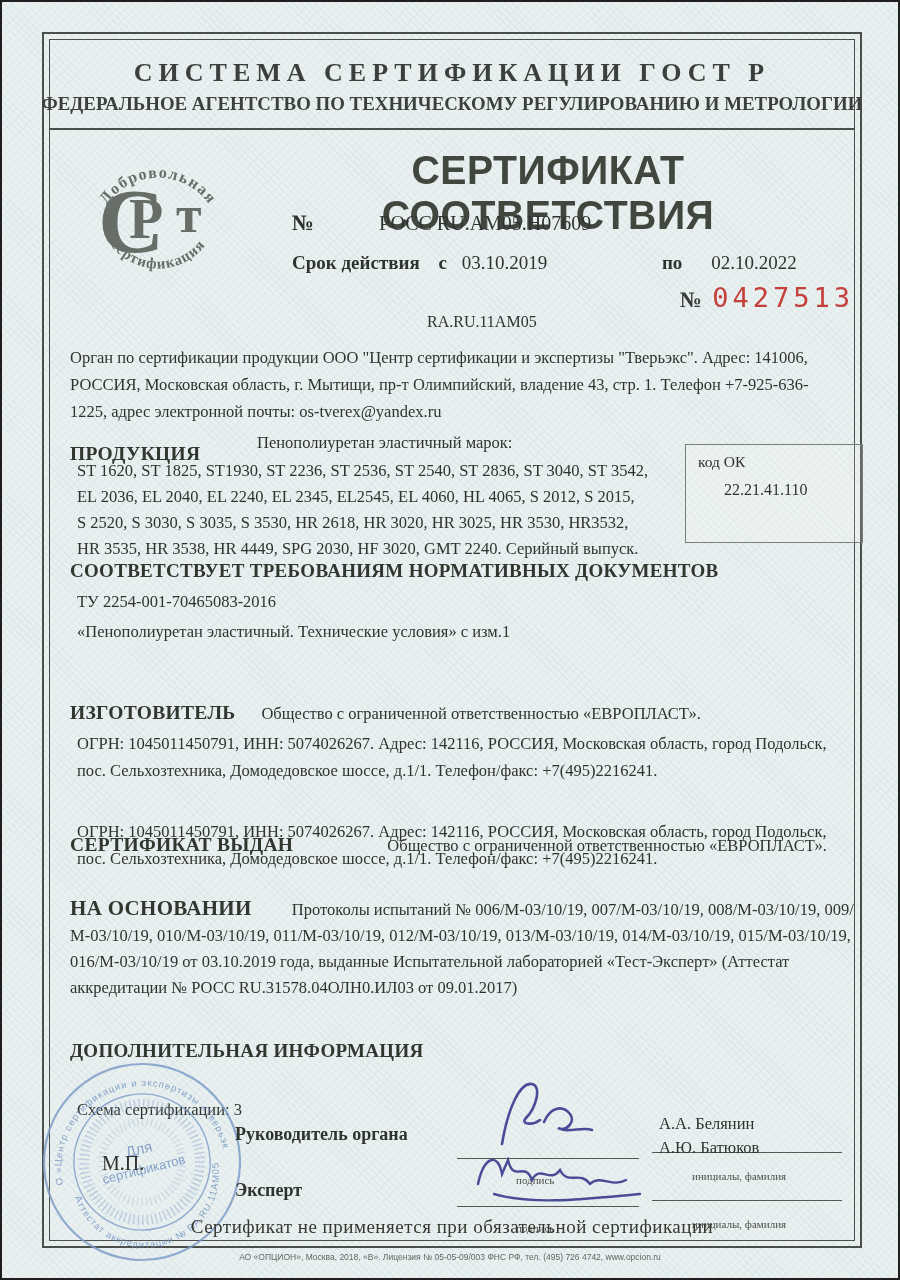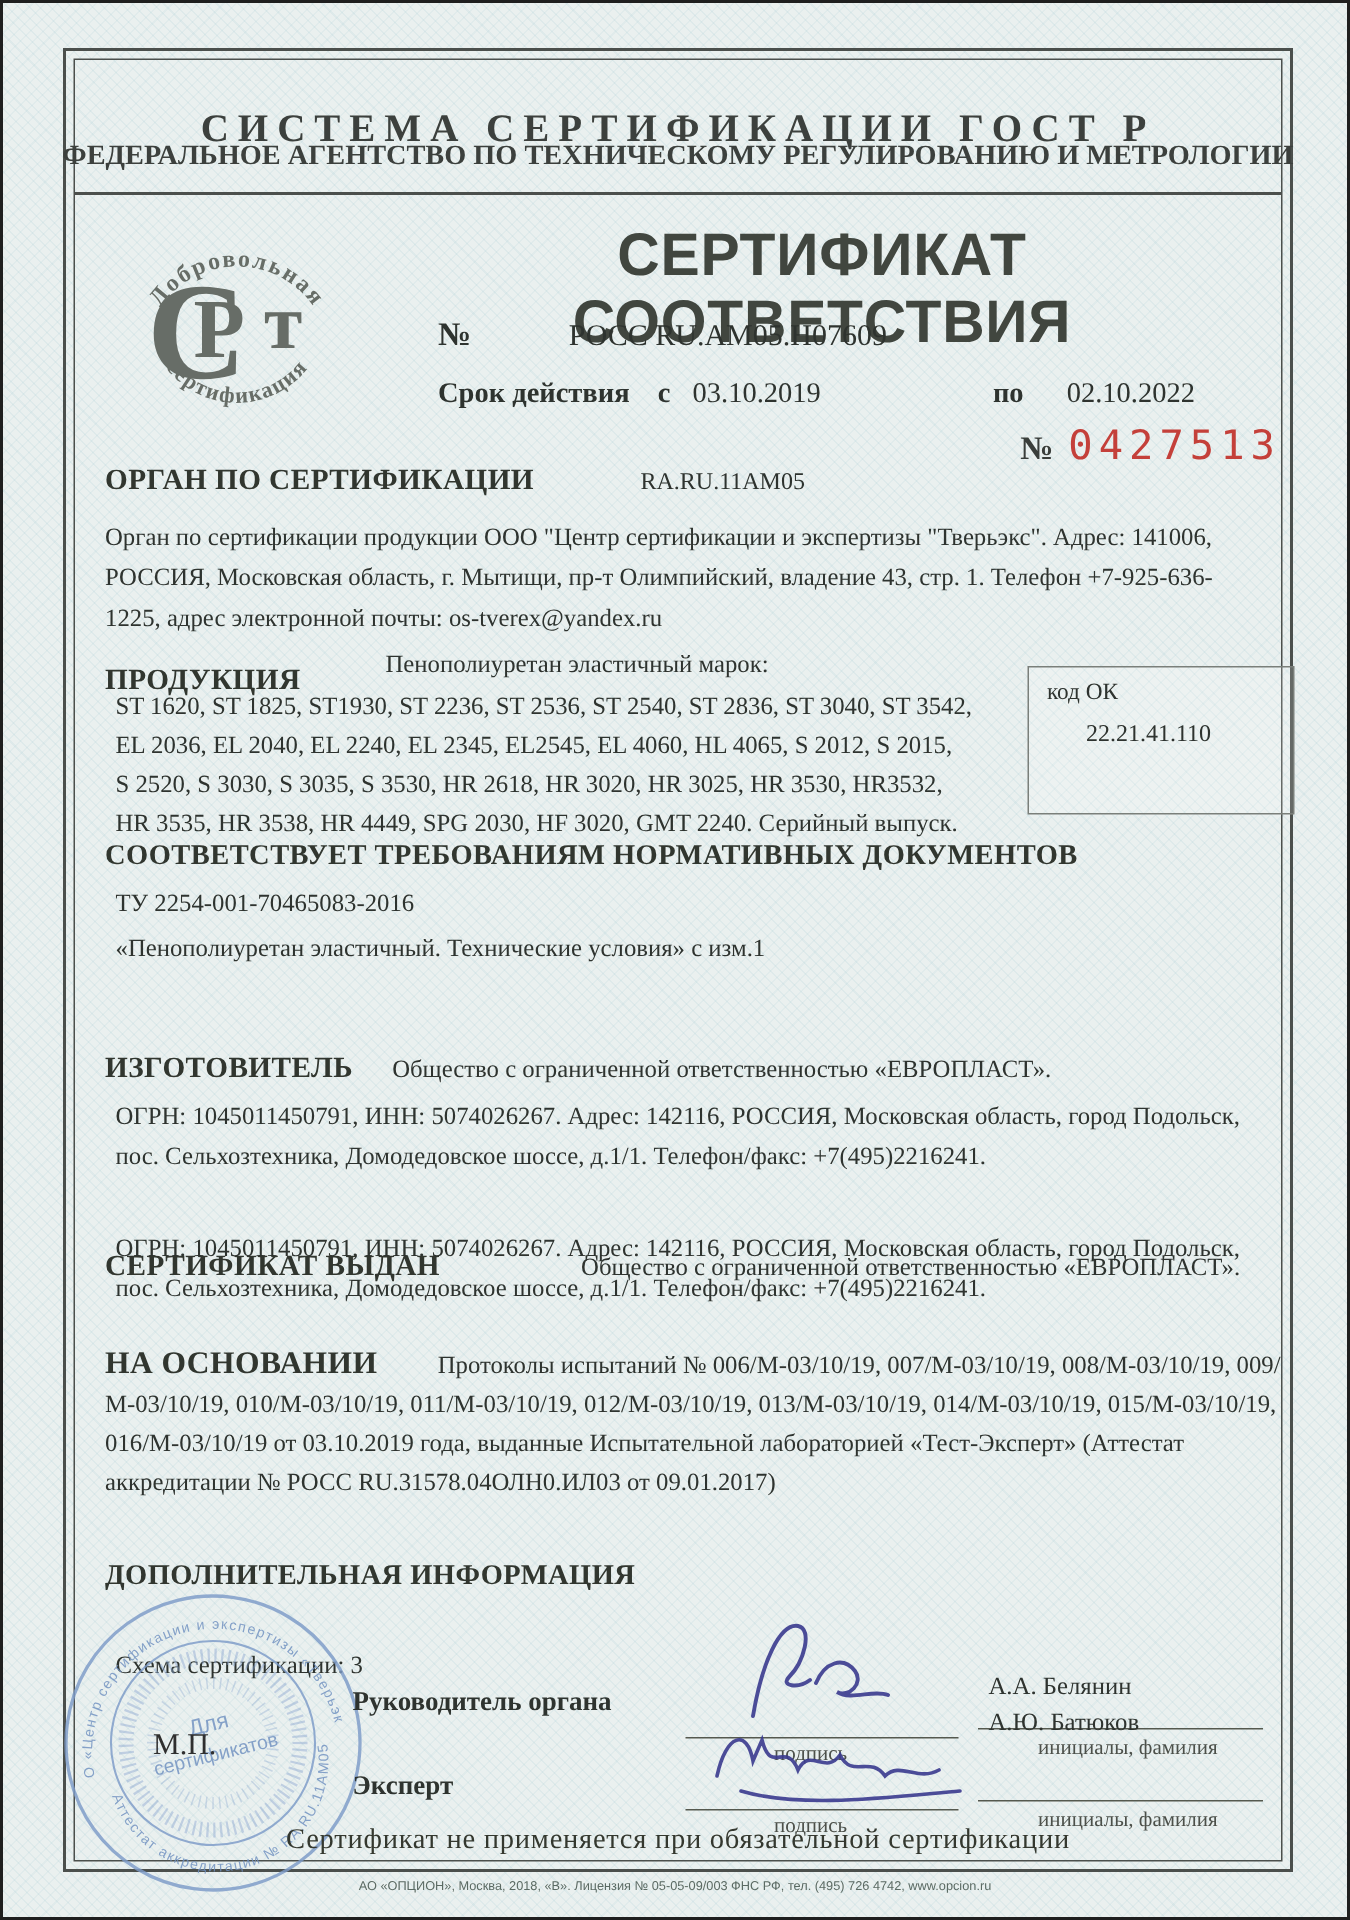--- a/index.html
+++ b/index.html
@@ -17,21 +17,21 @@
   .frame-outer {
     position:absolute; left:42px; top:32px; width:816px; height:1212px;
     border:2px solid #4b4f4c;
   }
   .frame-inner {
     position:absolute; left:5px; top:5px; right:5px; bottom:5px;
     border:1px solid #4b4f4c; pointer-events:none;
   }
   
   .hdr1 { position:absolute; top:24px; left:0; right:0; text-align:center;
-          font-size:26px; font-weight:bold; letter-spacing:6px; color:#3c403d;margin-top:13px; }
+          font-size:26px; font-weight:bold; letter-spacing:6px; color:#3c403d; }
   .hdr2 { position:absolute; top:60px; left:0; right:0; text-align:center;
           font-size:18.5px; font-weight:bold; letter-spacing:0px; color:#3c403d;
           transform:scaleX(1.02); }
   .hdr-rule { position:absolute; top:94px; left:6px; right:6px; border-top:2px solid #4b4f4c; }
 
   
   .logo { position:absolute; left:38px; top:108px; width:152px; height:152px; }
 
   
   .cert-title { position:absolute; left:200px; right:8px; top:114px; text-align:center;
@@ -91,21 +91,21 @@
            opacity:.82; transform:rotate(-14deg); }
   .mp { position:absolute; left:58px; top:1118px; font-size:20px; color:#2f2f2f; z-index:3; }
 
   .sig-role1 { position:absolute; top:1090px; left:191px; font-size:18px; font-weight:bold; }
   .sig-role2 { position:absolute; top:1146px; left:191px; font-size:18px; font-weight:bold; }
   .sigline   { position:absolute; border-bottom:1.5px solid #55594f; }
   .sl1 { left:413px; top:1108px; width:182px; height:16px; }
   .sl2 { left:413px; top:1156px; width:182px; height:16px; }
   .nl1 { left:608px; top:1102px; width:190px; height:16px; }
   .nl2 { left:608px; top:1150px; width:190px; height:16px; }
-  .caption { position:absolute; font-size:14px; color:#4c504a; }
+  .caption { position:absolute; font-size:11px; color:#4c504a;margin-top:12px; }
   .cap-sign1 { left:472px; top:1128px; }
   .cap-sign2 { left:472px; top:1176px; }
   .cap-name1 { left:648px; top:1124px; }
   .cap-name2 { left:648px; top:1172px; }
   .sig-name  { position:absolute; font-size:16.5px; }
   .nm1 { left:615px; top:1080px; }
   .nm2 { left:615px; top:1104px; }
   .autograph { position:absolute; z-index:2; }
   .ag1 { left:430px; top:1040px; width:170px; height:80px; }
   .ag2 { left:420px; top:1110px; width:190px; height:60px; }
@@ -157,21 +157,20 @@
       <span class="lbl" style="margin-left:14px;">с</span>
       <span class="date">03.10.2019</span>
       <span class="po">по</span>
       <span class="date" style="margin-left:24px;">02.10.2022</span>
     </div>
 
     <div class="blank-num">
       <span class="nsign">№</span><span class="red">0427513</span>
     </div>
 
-    <div class="sec-h organ-head">ОРГАН ПО СЕРТИФИКАЦИИ</div>
     <div class="organ-code">RA.RU.11АМ05</div>
     <p class="para organ-text">Орган по сертификации продукции ООО "Центр сертификации и экспертизы "Тверьэкс". Адрес: 141006, РОССИЯ, Московская область, г. Мытищи, пр-т Олимпийский, владение 43, стр. 1. Телефон +7-925-636-1225, адрес электронной почты: os-tverex@yandex.ru</p>
 
     <div class="sec-h prod-head">ПРОДУКЦИЯ</div>
     <div class="intro prod-intro">Пенополиуретан эластичный марок:</div>
     <div class="prod-lines">
       <span>ST 1620, ST 1825, ST1930, ST 2236, ST 2536, ST 2540, ST 2836, ST 3040, ST 3542,</span>
       <span>EL 2036, EL 2040, EL 2240, EL 2345, EL2545, EL 4060, HL 4065, S 2012, S 2015,</span>
       <span>S 2520, S 3030, S 3035, S 3530, HR 2618, HR 3020, HR 3025, HR 3530, HR3532,</span>
       <span>HR 3535, HR 3538, HR 4449, SPG 2030, HF 3020, GMT 2240. Серийный выпуск.</span>

